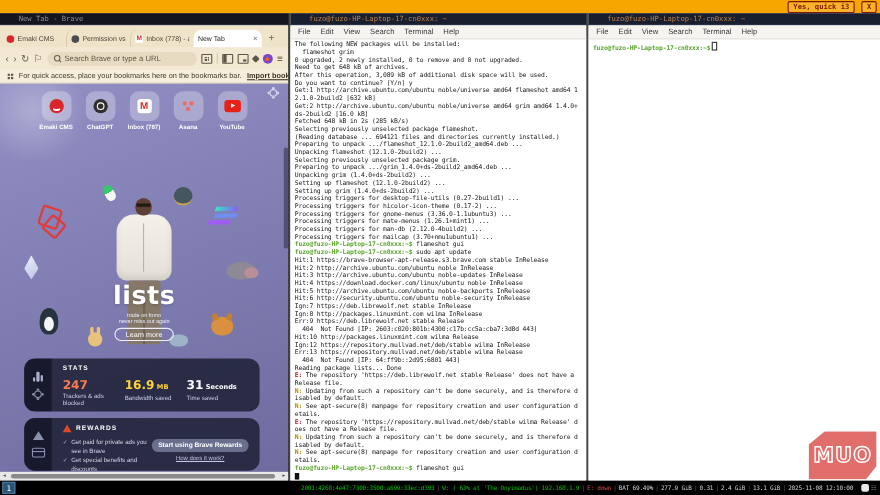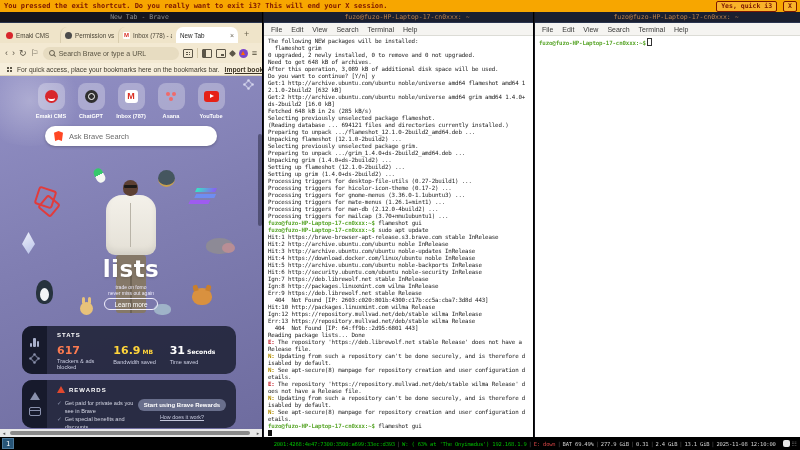--- a/index.html
+++ b/index.html
@@ -13,21 +13,21 @@
   .nbtn{border:1px solid #7c1600;border-radius:2px;padding:0 4px;margin-right:6px;height:9px;line-height:8px;font-size:6.5px;background:#f9b32a;}
   .nbtn.close{margin-right:3px;}
 
   
   .window{position:absolute;top:12px;bottom:13px;box-sizing:border-box;}
   #browser{left:0;width:262px;background:#f3e9d2;}
   #term-mid{left:263px;width:270px;background:#fff;border-left:1px solid #15151d;}
   #term-right{left:534px;width:266px;background:#fff;border-left:1px solid #15151d;}
 
   .titlebar{height:11px;background:#15151d;font:6.5px/11px "DejaVu Sans Mono",monospace;color:#8f8f8f;
-    padding-left:17px;overflow:hidden;white-space:nowrap;border-bottom:1px solid #2a3550;box-sizing:border-box;text-align:center;}
+    padding-left:17px;overflow:hidden;white-space:nowrap;border-bottom:1px solid #2a3550;box-sizing:border-box;}
   .ttb{background:#1a1f30;color:#bd824c;}
 
   
   .tabstrip{height:20px;background:#efe4c9;display:flex;align-items:flex-end;padding:0 2px;box-sizing:border-box;}
   .tab{height:16px;width:58px;display:flex;align-items:center;gap:3px;padding:0 4px;box-sizing:border-box;
     font-size:6.3px;color:#4a4436;border-radius:7px 7px 0 0;overflow:hidden;white-space:nowrap;}
   .tab + .tab{border-left:1px solid #d9cdae;}
   .tab.active{background:#fff;color:#1f1f1f;border-left:none;width:62px;}
   .tab .tlabel{overflow:hidden;white-space:nowrap;flex:1;}
   .tab .tclose{color:#6b6555;font-size:7px;}
@@ -184,21 +184,20 @@
     clip-path:polygon(24% 0,100% 0,100% 72%,84% 100%,0 100%,0 28%);
     display:flex;align-items:center;justify-content:center;
     font:800 19px "DejaVu Sans",sans-serif;letter-spacing:1px;color:transparent;-webkit-text-stroke:1.3px #fff;}
 </style>
 </head>
 <body>
 
 <div class="screen">
 
   <div class="notif">
-    <span>You pressed the exit shortcut. Do you really want to exit i3? This will end your X session.</span>
     <span class="spacer"></span>
     <span class="nbtn">Yes, quick i3</span>
     <span class="nbtn close">X</span>
   </div>
 
   <div class="window" id="browser">
     <div class="titlebar">
       <span>New Tab - Brave</span>
     </div>
     <div class="tabstrip">
@@ -275,24 +274,20 @@
             <div class="tile-label">Asana</div>
           </div>
           <div class="tile-wrap">
             <div class="tile">
               <span class="ic-youtube"></span>
             </div>
             <div class="tile-label">YouTube</div>
           </div>
         </div>
 
-      <div class="ntp-search">
-        <span class="brave-lion"></span>
-        <span class="ntp-search-text">Ask Brave Search</span>
-      </div>
 
       <div>
         <div class="floater pill"></div>
         <div class="floater coin"></div>
         <div class="floater hexes"></div>
         <div class="floater sol"></div>
         <div class="floater eth"></div>
         <div class="hippo"></div>
         <div class="penguin"></div>
         <div class="bunny"></div>
@@ -318,21 +313,21 @@
               <i style="height:4px"></i>
               <i style="height:9px"></i>
               <i style="height:6px"></i>
             </span>
           <span class="mini-gear"></span>
         </div>
         <div class="card-main">
           <div class="card-title">STATS</div>
           <div class="stat-row" id="stats-items">
               <div class="stat">
-                <div class="stat-value" style="color: rgb(251, 122, 80);">617</div>
+                <div class="stat-value" style="color: rgb(251, 122, 80);">247</div>
                 <div class="stat-label">Trackers &amp; ads blocked</div>
               </div>
               <div class="stat">
                 <div class="stat-value" style="color: rgb(255, 212, 59);">16.9<span class="stat-unit"> MB</span></div>
                 <div class="stat-label">Bandwidth saved</div>
               </div>
               <div class="stat">
                 <div class="stat-value" style="color: rgb(255, 255, 255);">31<span class="stat-unit"> Seconds</span></div>
                 <div class="stat-label">Time saved</div>
               </div>
@@ -492,13 +487,14 @@
         <span class="sep">|</span>
         <span class="seg seg-white">13.1 GiB</span>
         <span class="sep">|</span>
         <span class="seg seg-white">2025-11-08 12:10:00</span>
       </span>
     <span class="tray-box"></span>
     <span class="tray-glyph">☷</span>
     <span style="width:3px"></span>
   </div>
 
+  <div class="muo">MUO</div>
 </div>
 
 </body></html>

